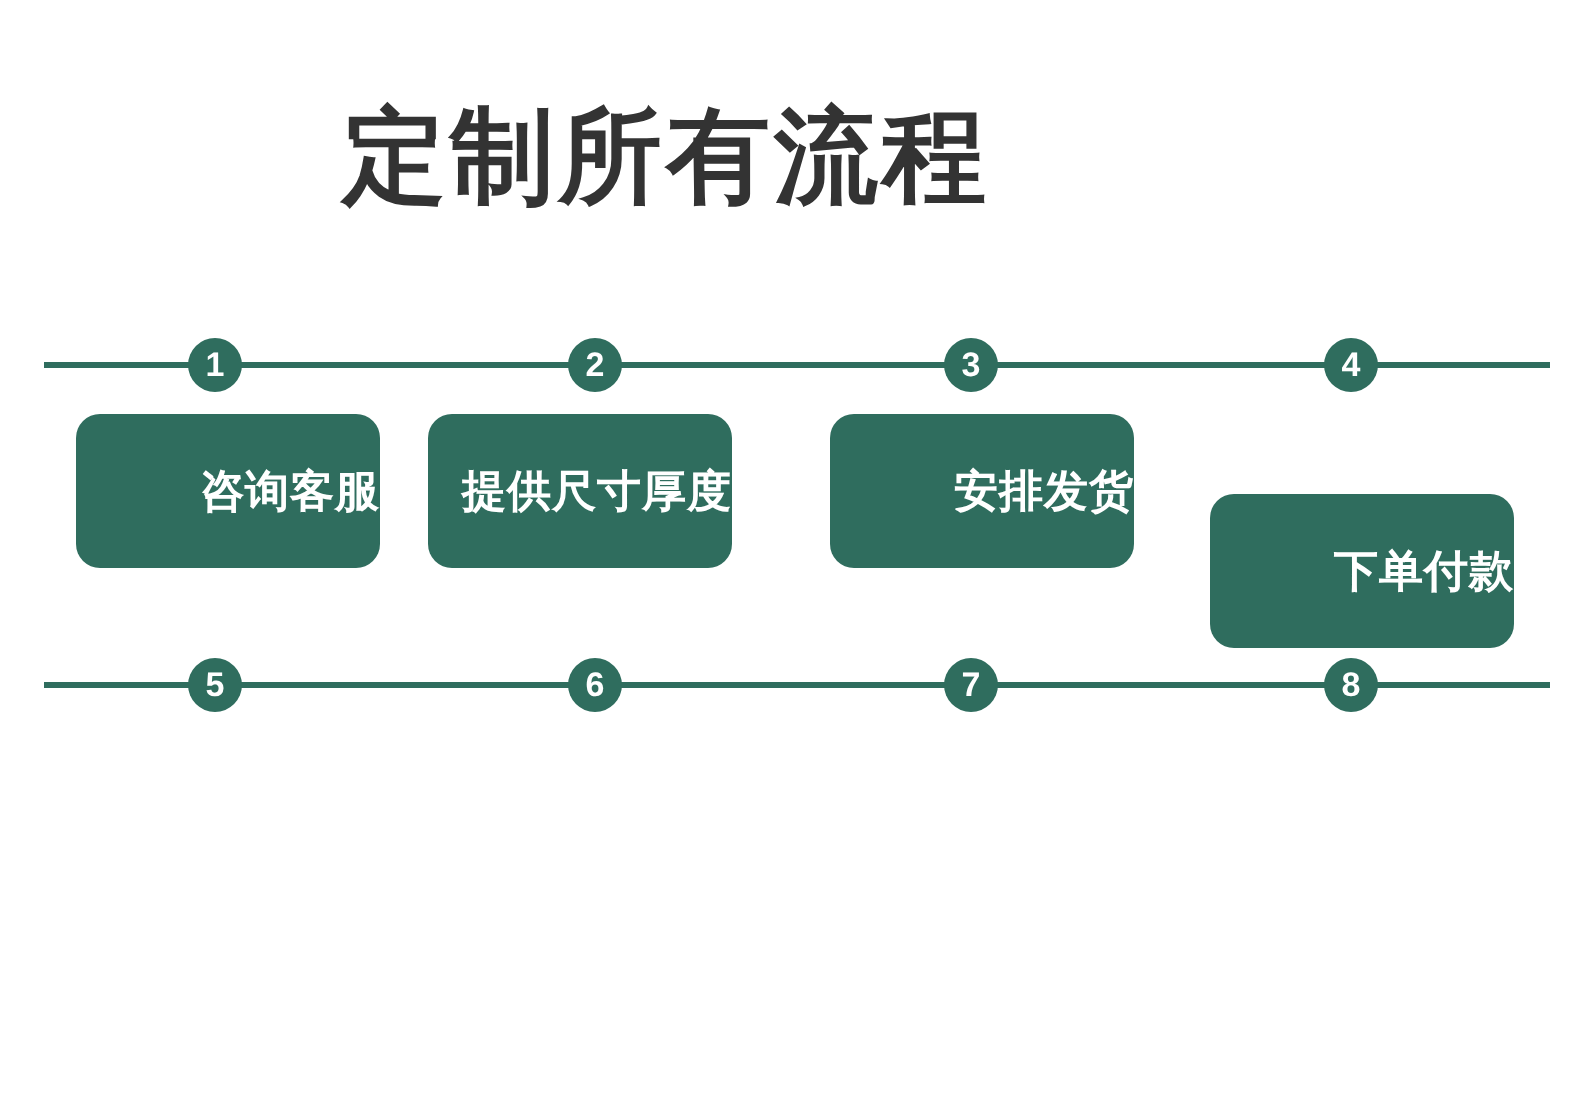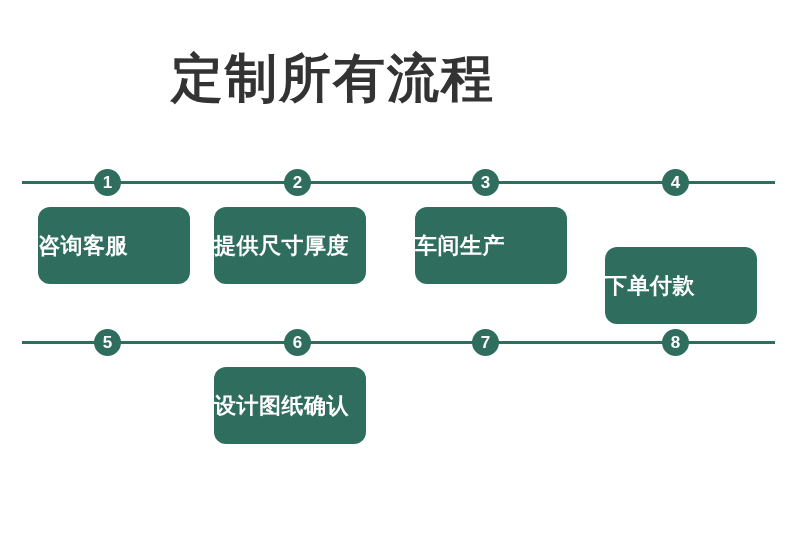--- a/index.html
+++ b/index.html
@@ -55,21 +55,21 @@
     line-height:1;
   }
   .step-box {
     position:absolute;
     top:38px;
     width:152px; height:77px;
     border-radius:12px;
     background:#2F6D5E;
     display:flex;
     align-items:center;
-    justify-content:flex-start;
+    justify-content:flex-end;
   }
   .box-1 { left:16px; }
   .box-2 { left:192px; }
   .box-3 { left:393px; }
   .box-4 { left:583px;margin-top:40px; }
   .step-label {
     color:#ffffff;
     font-size:22px;
     font-weight:bold;
     white-space:nowrap;
@@ -99,21 +99,21 @@
       <span class="step-number">4</span>
     </div>
 
     <div class="step-box box-1">
       <span class="step-label">咨询客服</span>
     </div>
     <div class="step-box box-2">
       <span class="step-label">提供尺寸厚度</span>
     </div>
     <div class="step-box box-3">
-      <span class="step-label">车间生产</span>
+      <span class="step-label">安排发货</span>
     </div>
     <div class="step-box box-4">
       <span class="step-label">下单付款</span>
     </div>
   </div>
 
   <div class="process-row row-2">
     <div class="step-line"></div>
 
     <div class="step-node node-1">
@@ -122,18 +122,15 @@
     <div class="step-node node-2">
       <span class="step-number">6</span>
     </div>
     <div class="step-node node-3">
       <span class="step-number">7</span>
     </div>
     <div class="step-node node-4">
       <span class="step-number">8</span>
     </div>
 
-    <div class="step-box box-2">
-      <span class="step-label">设计图纸确认</span>
-    </div>
   </div>
 
 </div>
 
 </body></html>

